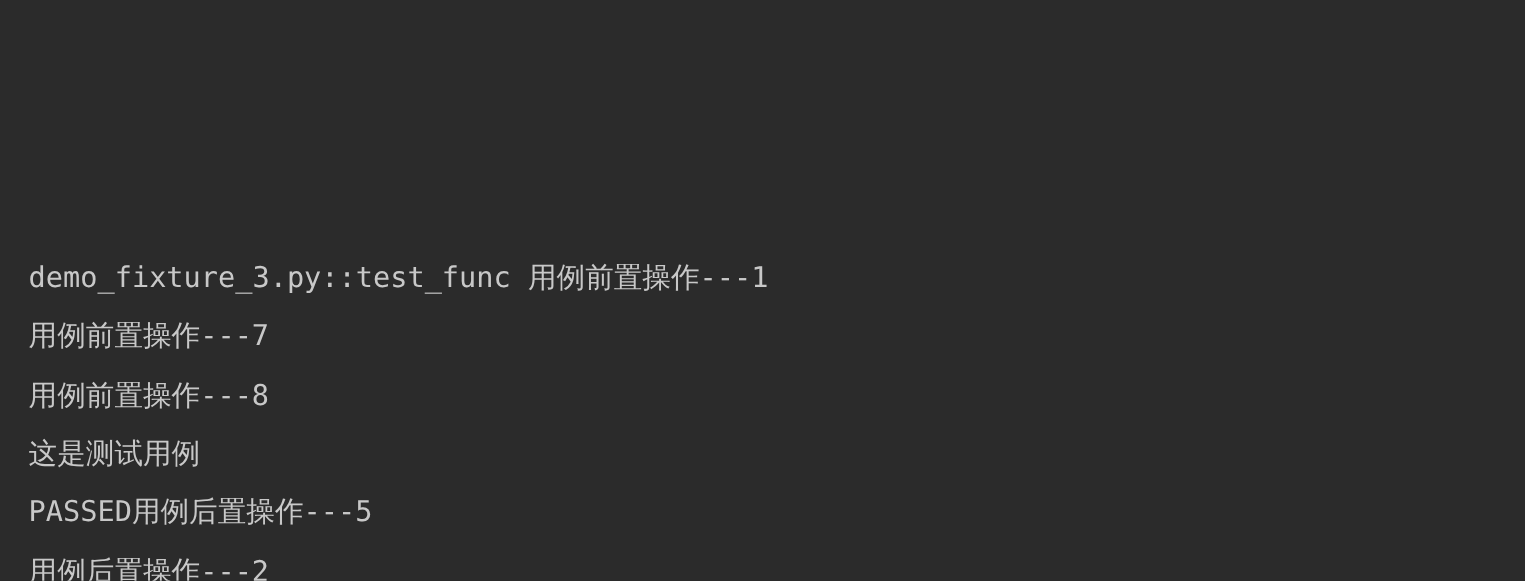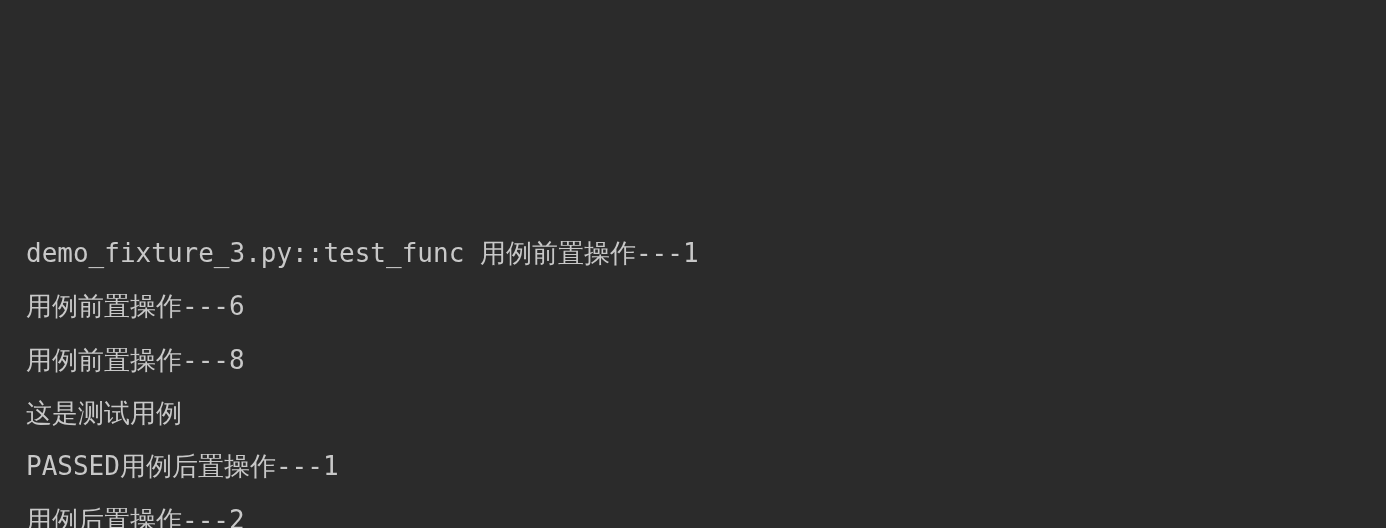--- a/index.html
+++ b/index.html
@@ -16,17 +16,17 @@
     white-space: pre;
     font-weight: 500;
   }
   .line { display: block; }
 </style>
 </head>
 <body>
 
 
 
-<span class="line">demo_fixture_3.py::test_func 用例前置操作---1</span><span class="line">用例前置操作---6</span><span class="line">用例前置操作---8</span><span class="line">这是测试用例</span><span class="line"><span>PASSED</span><span>用例后置操作---1</span></span><span class="line">用例后置操作---2</span>
+<span class="line">demo_fixture_3.py::test_func 用例前置操作---1</span><span class="line">用例前置操作---7</span><span class="line">用例前置操作---8</span><span class="line">这是测试用例</span><span class="line"><span>PASSED</span><span>用例后置操作---5</span></span><span class="line">用例后置操作---2</span>
 
 
 
 
 
 </body></html>

